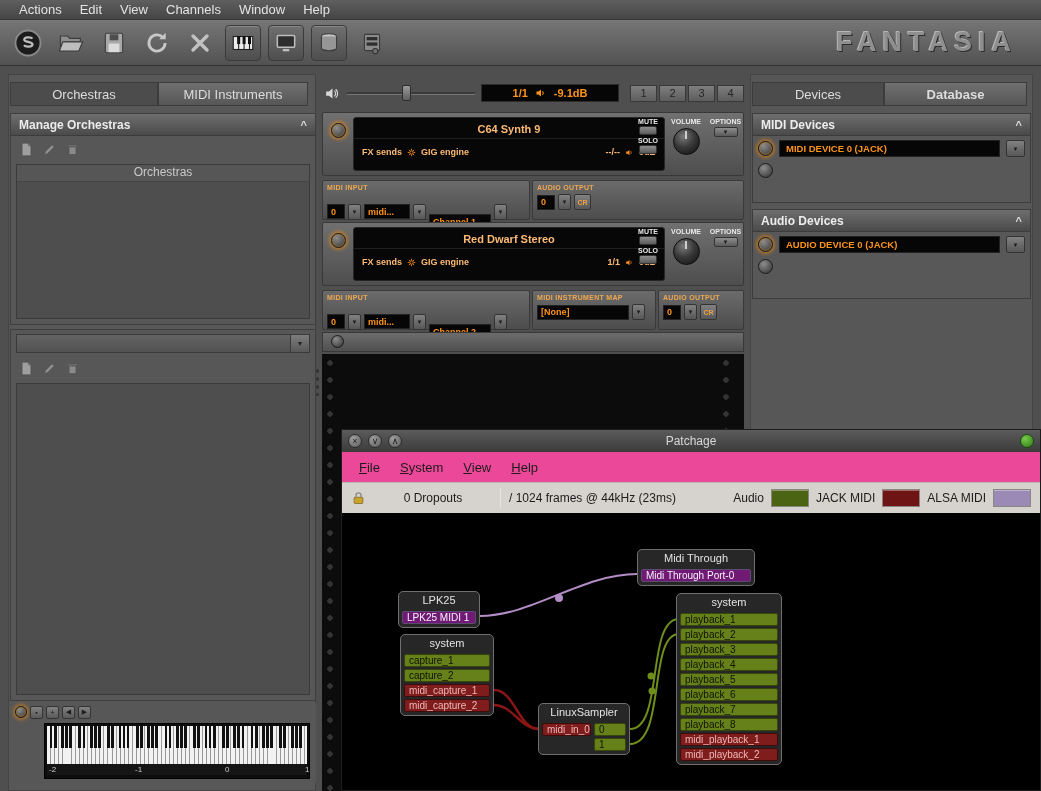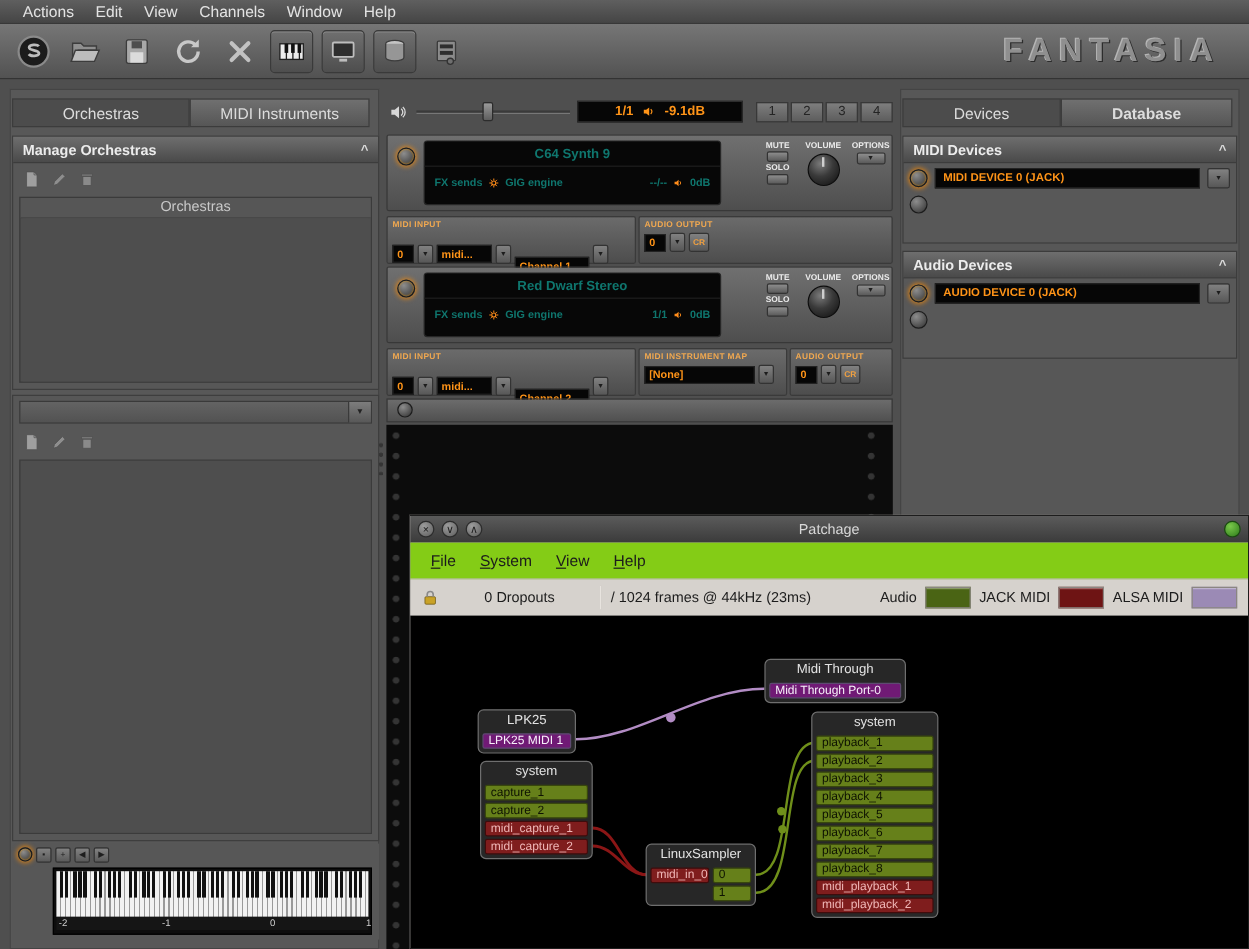--- a/index.html
+++ b/index.html
@@ -88,22 +88,22 @@
     display:flex; align-items:center; justify-content:center; gap:7px;
     color:#ff9418; font-weight:bold; font-size:11px; }
   .chan-tabs { margin-left:auto; display:flex; gap:2px; }
   .chan-tab { width:27px; height:17px; background:linear-gradient(#7e7e7e,#5d5d5d);
     border:1px solid #383838; color:#242424; font-size:11px; display:flex; align-items:center; justify-content:center;}
 
   .strip { position:absolute; left:2px; width:422px; height:64px; border:1px solid #383838;
     border-radius:2px; background:linear-gradient(#707070,#4e4e4e); }
   #strip1 { top:38px; } #strip2 { top:148px; }
   .strip .pwr { position:absolute; left:8px; top:10px; }
-  .chan-lcd { position:absolute; left:30px; top:4px; width:248px; height:54px; background:#070707;
-    border:1px solid #262626; border-radius:3px; color:#0f766e; }
+  .chan-lcd { position:absolute; left:30px; top:4px; width:312px; height:54px; background:#070707;
+    border:1px solid #262626; border-radius:3px; color:#fdba74; }
   .chan-title { text-align:center; font-size:11px; font-weight:bold; padding-top:5px; height:21px;
     border-bottom:1px solid #1f1f1f; }
   .chan-info { display:flex; align-items:center; font-size:9px; font-weight:bold; padding:8px 8px 0; gap:5px; }
   .chan-info .sp { flex:1; }
   .mutesolo { position:absolute; left:307px; top:5px; width:36px; text-align:center;
     font-size:7px; font-weight:bold; color:#eaeaea; }
   .sbtn { width:18px; height:9px; margin:1px auto 2px; background:linear-gradient(#8e8e8e,#5a5a5a);
     border:1px solid #333; border-radius:2px; }
   .volwrap { position:absolute; left:343px; top:5px; width:40px; text-align:center;
     font-size:7px; font-weight:bold; color:#eaeaea; }
@@ -164,21 +164,21 @@
   #patchage { position:absolute; left:341px; top:429px; width:700px; height:362px;
     background:#d6d2cd; border:1px solid #1d1d1d; z-index:10; }
   .pt-titlebar { height:22px; background:linear-gradient(#5b5b5b,#3b3b3b);
     display:flex; align-items:center; padding:0 6px; gap:6px; position:relative; }
   .win-btn { width:14px; height:14px; border-radius:50%;
     background:radial-gradient(circle at 35% 30%, #9d9d9d, #5c5c5c); border:1px solid #2c2c2c;
     color:#1d1d1d; font-size:9px; line-height:12px; text-align:center; }
   .pt-title { position:absolute; left:50%; transform:translateX(-50%); color:#d8d8d8; font-size:12px; }
   .pt-right-icon { margin-left:auto; width:14px; height:14px; border-radius:50%;
     background:radial-gradient(circle at 35% 30%, #79c94a, #2d7a1a); border:1px solid #1a4a10; }
-  .pt-menubar { height:31px; background:#84cc16; border-bottom:1px solid #bdb9b4;
+  .pt-menubar { height:31px; background:#ec4899; border-bottom:1px solid #bdb9b4;
     display:flex; align-items:center; padding:0 8px; gap:2px; }
   .pt-menu-item { display:inline-block; color:#1c1c1c; font-size:13px; padding:4px 9px; }
   .pt-menu-item::first-letter { text-decoration:underline; }
   .pt-statusbar { height:30px; display:flex; align-items:center; padding:0 9px; gap:8px;
     font-size:12px; color:#1c1c1c; background:#d6d2cd; }
   .dropouts { width:118px; text-align:center; }
   .vsep { width:1px; height:20px; background:#b2aea9; border-right:1px solid #e8e4df; }
   .legend { margin-left:auto; display:flex; align-items:center; gap:7px; }
   .swatch { width:38px; height:18px; border:1px solid #8a8681; box-shadow:inset 0 1px rgba(255,255,255,.35); }
   .sw-audio { background:#4a6414; } .sw-jack { background:#6e1414; } .sw-alsa { background:#9b8ab5; }

